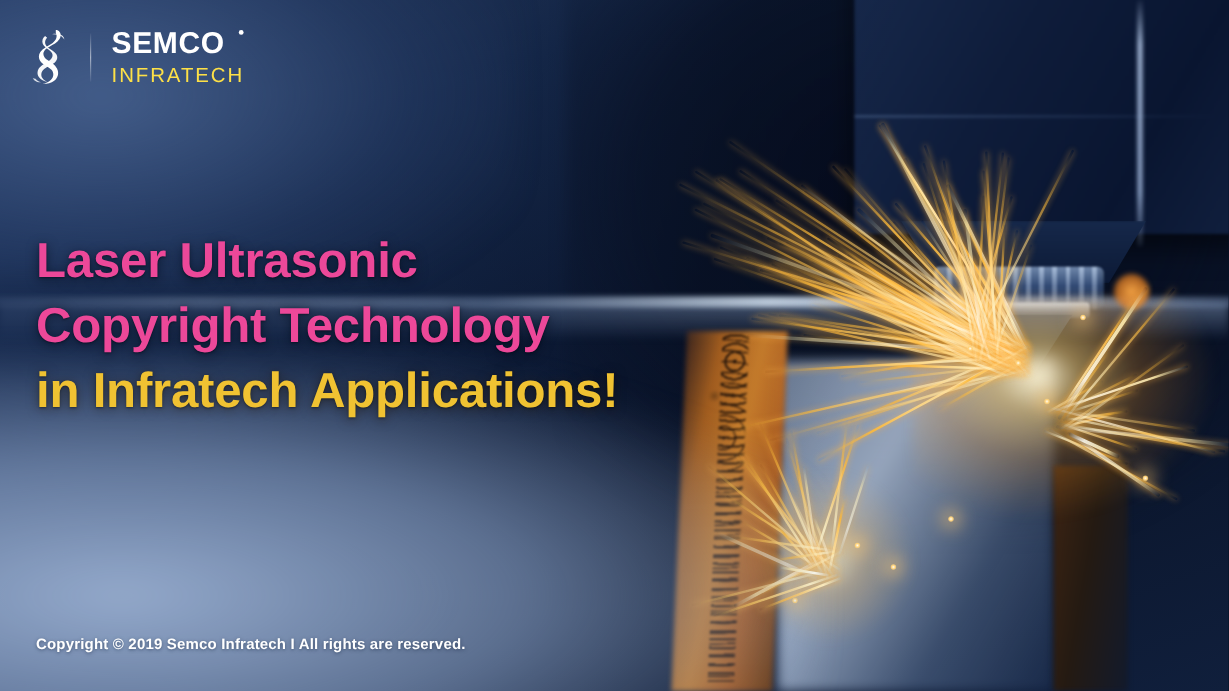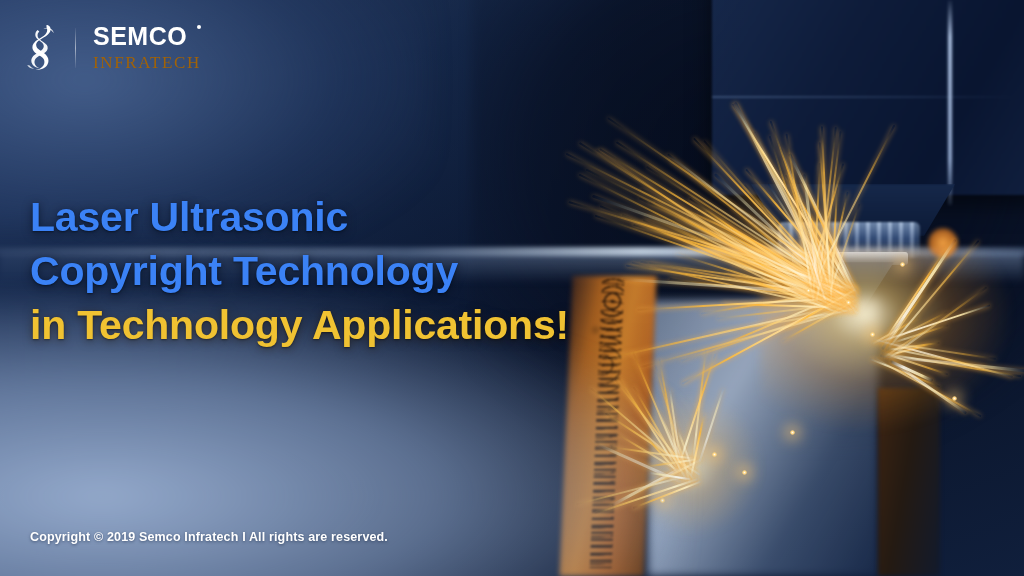--- a/index.html
+++ b/index.html
@@ -259,40 +259,39 @@
     padding-right: 9px;
   }
   .logo-reg {
     position: absolute;
     right: 0; top: 1px;
     width: 4px; height: 4px;
     border-radius: 50%;
     background: #ffffff;
   }
   .logo-infratech {
-    color: #a16207;
+    color: #fde047;
     font-size: 17px;
     font-weight: 400;
     letter-spacing: 1.6px;
     margin-top: 5px;
-    font-family: Liberation Serif, serif;
   }
 
   
   .headline {
     position: absolute;
     left: 30px; top: 190px;
     z-index: 20;
   }
   .headline-line {
     font-size: 41px;
     font-weight: 700;
     line-height: 54px;
     letter-spacing: -0.2px;
-    color: #3b82f6;
+    color: #ec4899;
     text-shadow: 0 2px 10px rgba(4,12,28,.62), 0 1px 2px rgba(0,0,0,.45);
     white-space: nowrap;
   }
   .headline-line.accent {
     color: #f0c232;
     text-shadow: 0 2px 10px rgba(30,16,2,.55), 0 1px 2px rgba(0,0,0,.4);
   }
 
   
   .footer {
@@ -525,20 +524,20 @@
         <span>SEMCO</span>
         <span class="logo-reg"></span>
       </div>
       <div class="logo-infratech">INFRATECH</div>
     </div>
   </div>
 
   <div class="headline">
     <div class="headline-line">Laser Ultrasonic</div>
     <div class="headline-line">Copyright Technology</div>
-    <div class="headline-line accent">in Technology Applications!</div>
+    <div class="headline-line accent">in Infratech Applications!</div>
   </div>
 
   <div class="footer">
     <div class="copyright">Copyright © 2019 Semco Infratech I All rights are reserved.</div>
   </div>
 
 </div>
 
 </body></html>

